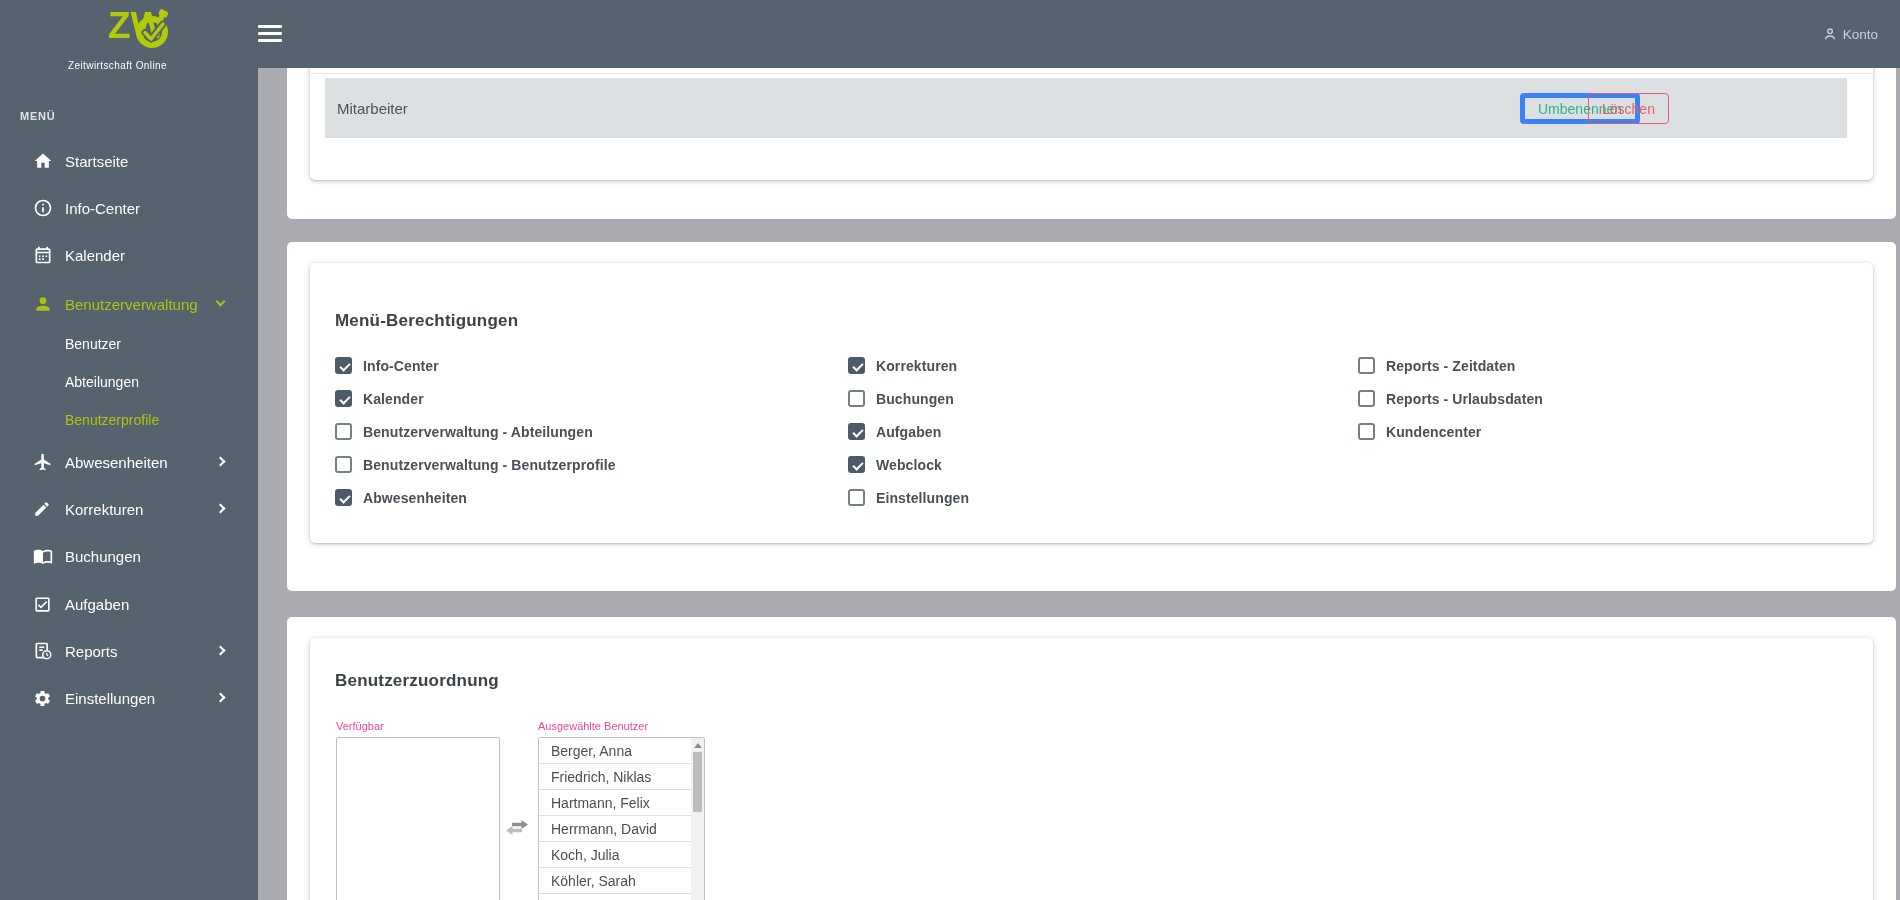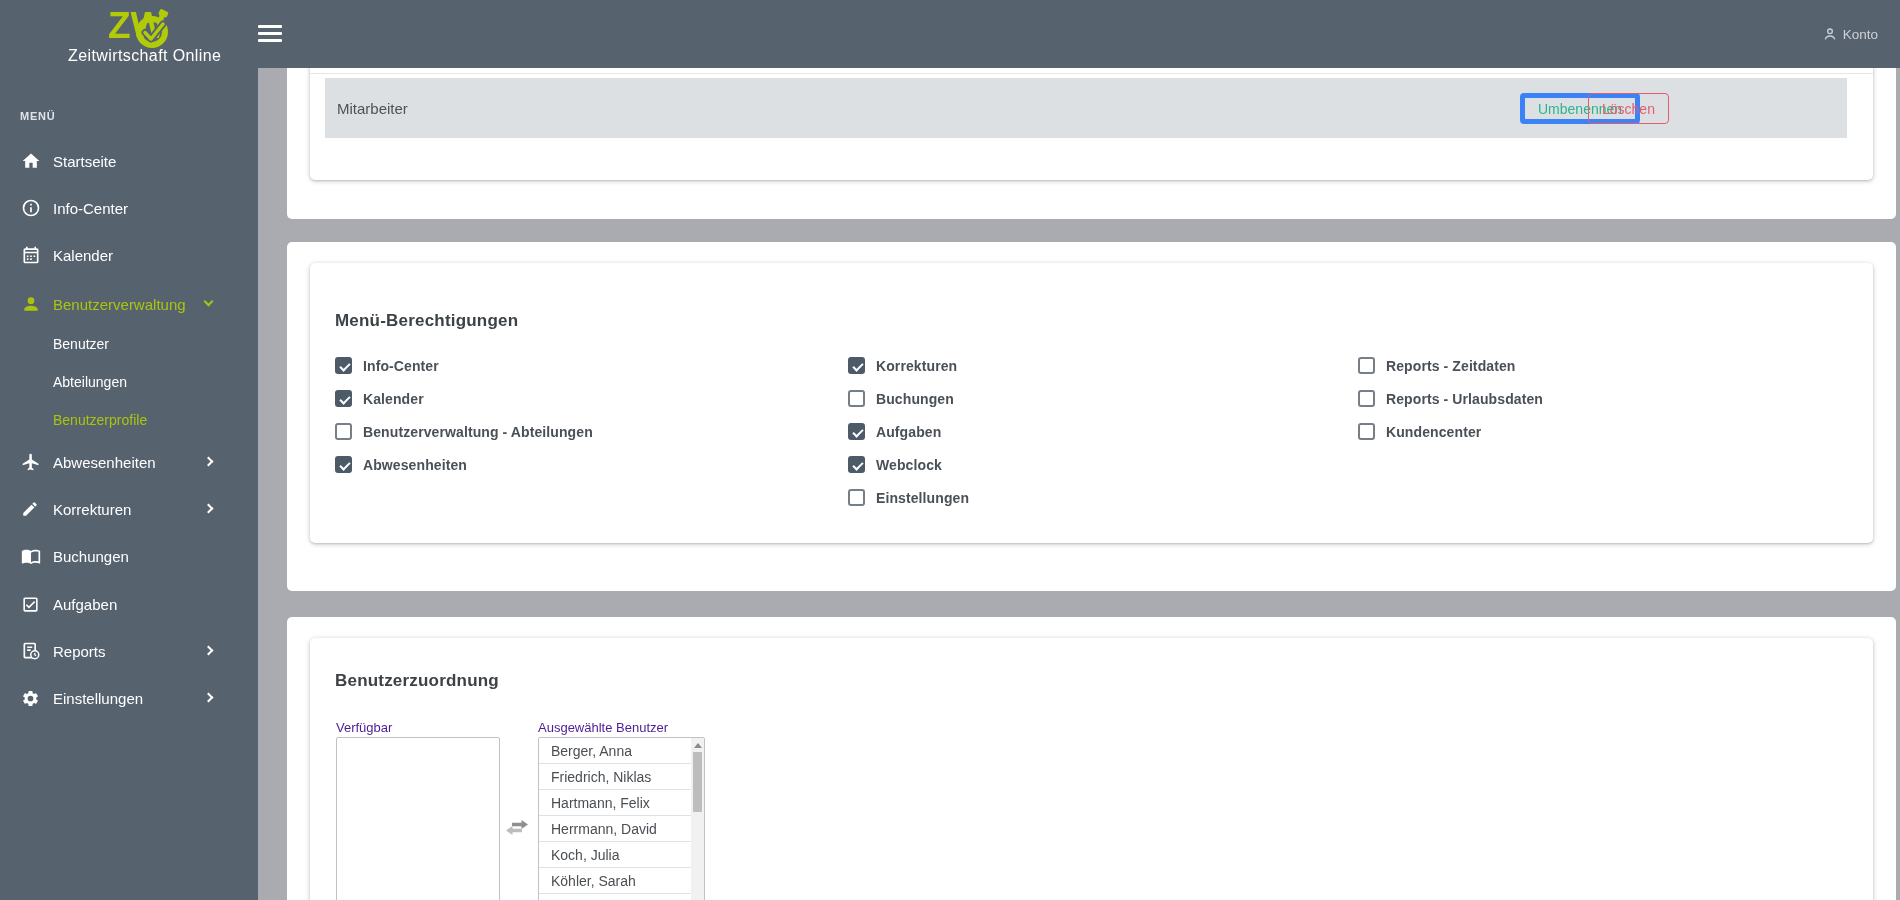--- a/index.html
+++ b/index.html
@@ -11,34 +11,34 @@
   }
 
   
   .header {
     position:absolute; top:0; left:0; width:1900px; height:68px;
     background:#57626f; z-index:30;
   }
   .logo { position:absolute; left:68px; top:6px; cursor:default; }
   .logo-row { display:flex; align-items:flex-end;margin-left:40px; }
   .logo-zw { font-size:37px; font-weight:bold; color:#b2cb08; letter-spacing:1px; line-height:40px; }
-  .logo-tagline { color:#fff; font-size:16px; letter-spacing:.4px; margin-top:1px; }
+  .logo-tagline { color:#fff; font-size:10px; letter-spacing:.4px; margin-top:14px; }
   .burger { position:absolute; left:258px; top:25px; width:24px; height:17px; cursor:pointer; }
   .burger span { display:block; width:24px; height:3px; background:#fff; border-radius:1px; margin-bottom:4px; }
   .konto { position:absolute; right:22px; top:0; height:68px; display:flex; align-items:center; gap:5px;
            color:#ccd1d7; font-size:13.5px; cursor:pointer; }
 
   
   .sidebar {
     position:absolute; top:0; left:0; width:258px; height:900px;
     background:#57626f; z-index:20;
   }
   .menu-label { position:absolute; left:20px; top:110px; color:#dfe3e7; font-size:11px; font-weight:bold; letter-spacing:.8px; }
   .nav-item, .nav-sub {
-    position:absolute; left:0; width:238px; height:24px;
+    position:absolute; left:12px; width:238px; height:24px;
     display:flex; align-items:center; color:#fff; cursor:pointer;
   }
   .nav-icon { position:absolute; left:21px; width:20px; height:20px; display:flex; align-items:center; }
   .nav-label { position:absolute; left:53px; font-size:15px; white-space:nowrap; }
   .nav-sub .nav-label { font-size:14px; }
   .nav-item.active, .nav-sub.active { color:#aac40e; }
   .nav-item.active .nav-label, .nav-sub.active .nav-label { color:#aac40e; }
   .chev { position:absolute; right:26px; width:7px; height:7px;
           border-right:2px solid #fff; border-bottom:2px solid #fff; transform:rotate(-45deg); top:8px; }
   .chev.down { border-color:#aac40e; transform:rotate(45deg); top:6px; }
@@ -73,21 +73,21 @@
   .c1 { left:25px; } .c2 { left:538px; } .c3 { left:1048px; }
   .perm-row { height:33px; display:flex; align-items:center; cursor:pointer; }
   .cb { width:17px; height:17px; border:2px solid #767e87; border-radius:3px; background:#fff;
         position:relative; flex:0 0 auto; }
   .cb.checked { border-color:#4d5a68; background:#4d5a68; }
   .cb.checked::after { content:""; position:absolute; left:2.5px; top:3.5px; width:8px; height:4px;
         border-left:2px solid #fff; border-bottom:2px solid #fff; transform:rotate(-45deg); }
   .perm-label { margin-left:11px; font-size:14px; font-weight:bold; color:#4a5057; letter-spacing:.1px; }
 
   
-  .lb-label { position:absolute; top:82px; font-size:13px; color:#4c1d95; }
+  .lb-label { position:absolute; top:82px; font-size:11px; color:#ec4899; }
   .lbl-avail { left:26px; } .lbl-sel { left:228px; }
   .listbox { position:absolute; top:99px; height:224px; background:#fff; border:1px solid #bfc3c7; border-radius:2px; }
   .box-avail { left:26px; width:164px; }
   .box-sel { left:228px; width:167px; overflow:hidden; }
   .lb-rows { position:absolute; left:0; top:0; right:13px; }
   .lb-row { height:26px; line-height:26px; padding-left:12px; font-size:14px; color:#4a4f54;
             border-bottom:1px solid #dfe1e3; background:#fff; cursor:pointer; white-space:nowrap; overflow:hidden; }
   .scrollbar { position:absolute; top:0; right:0; bottom:0; width:13px; background:#f1f1f1; cursor:pointer; }
   .sb-arrow { width:0; height:0; border-left:4px solid transparent; border-right:4px solid transparent;
               border-bottom:5px solid #8a8a8a; margin:5px auto 4px; }
@@ -257,20 +257,24 @@
         </div>
         <div class="perm-row">
           <span class="cb checked"></span>
           <span class="perm-label">Kalender</span>
         </div>
         <div class="perm-row">
           <span class="cb"></span>
           <span class="perm-label">Benutzerverwaltung - Abteilungen</span>
         </div>
         <div class="perm-row">
+          <span class="cb"></span>
+          <span class="perm-label">Benutzerverwaltung - Benutzerprofile</span>
+        </div>
+        <div class="perm-row">
           <span class="cb checked"></span>
           <span class="perm-label">Abwesenheiten</span>
         </div>
       </div>
 
       <div class="perm-col c2">
         <div class="perm-row">
           <span class="cb checked"></span>
           <span class="perm-label">Korrekturen</span>
         </div>

